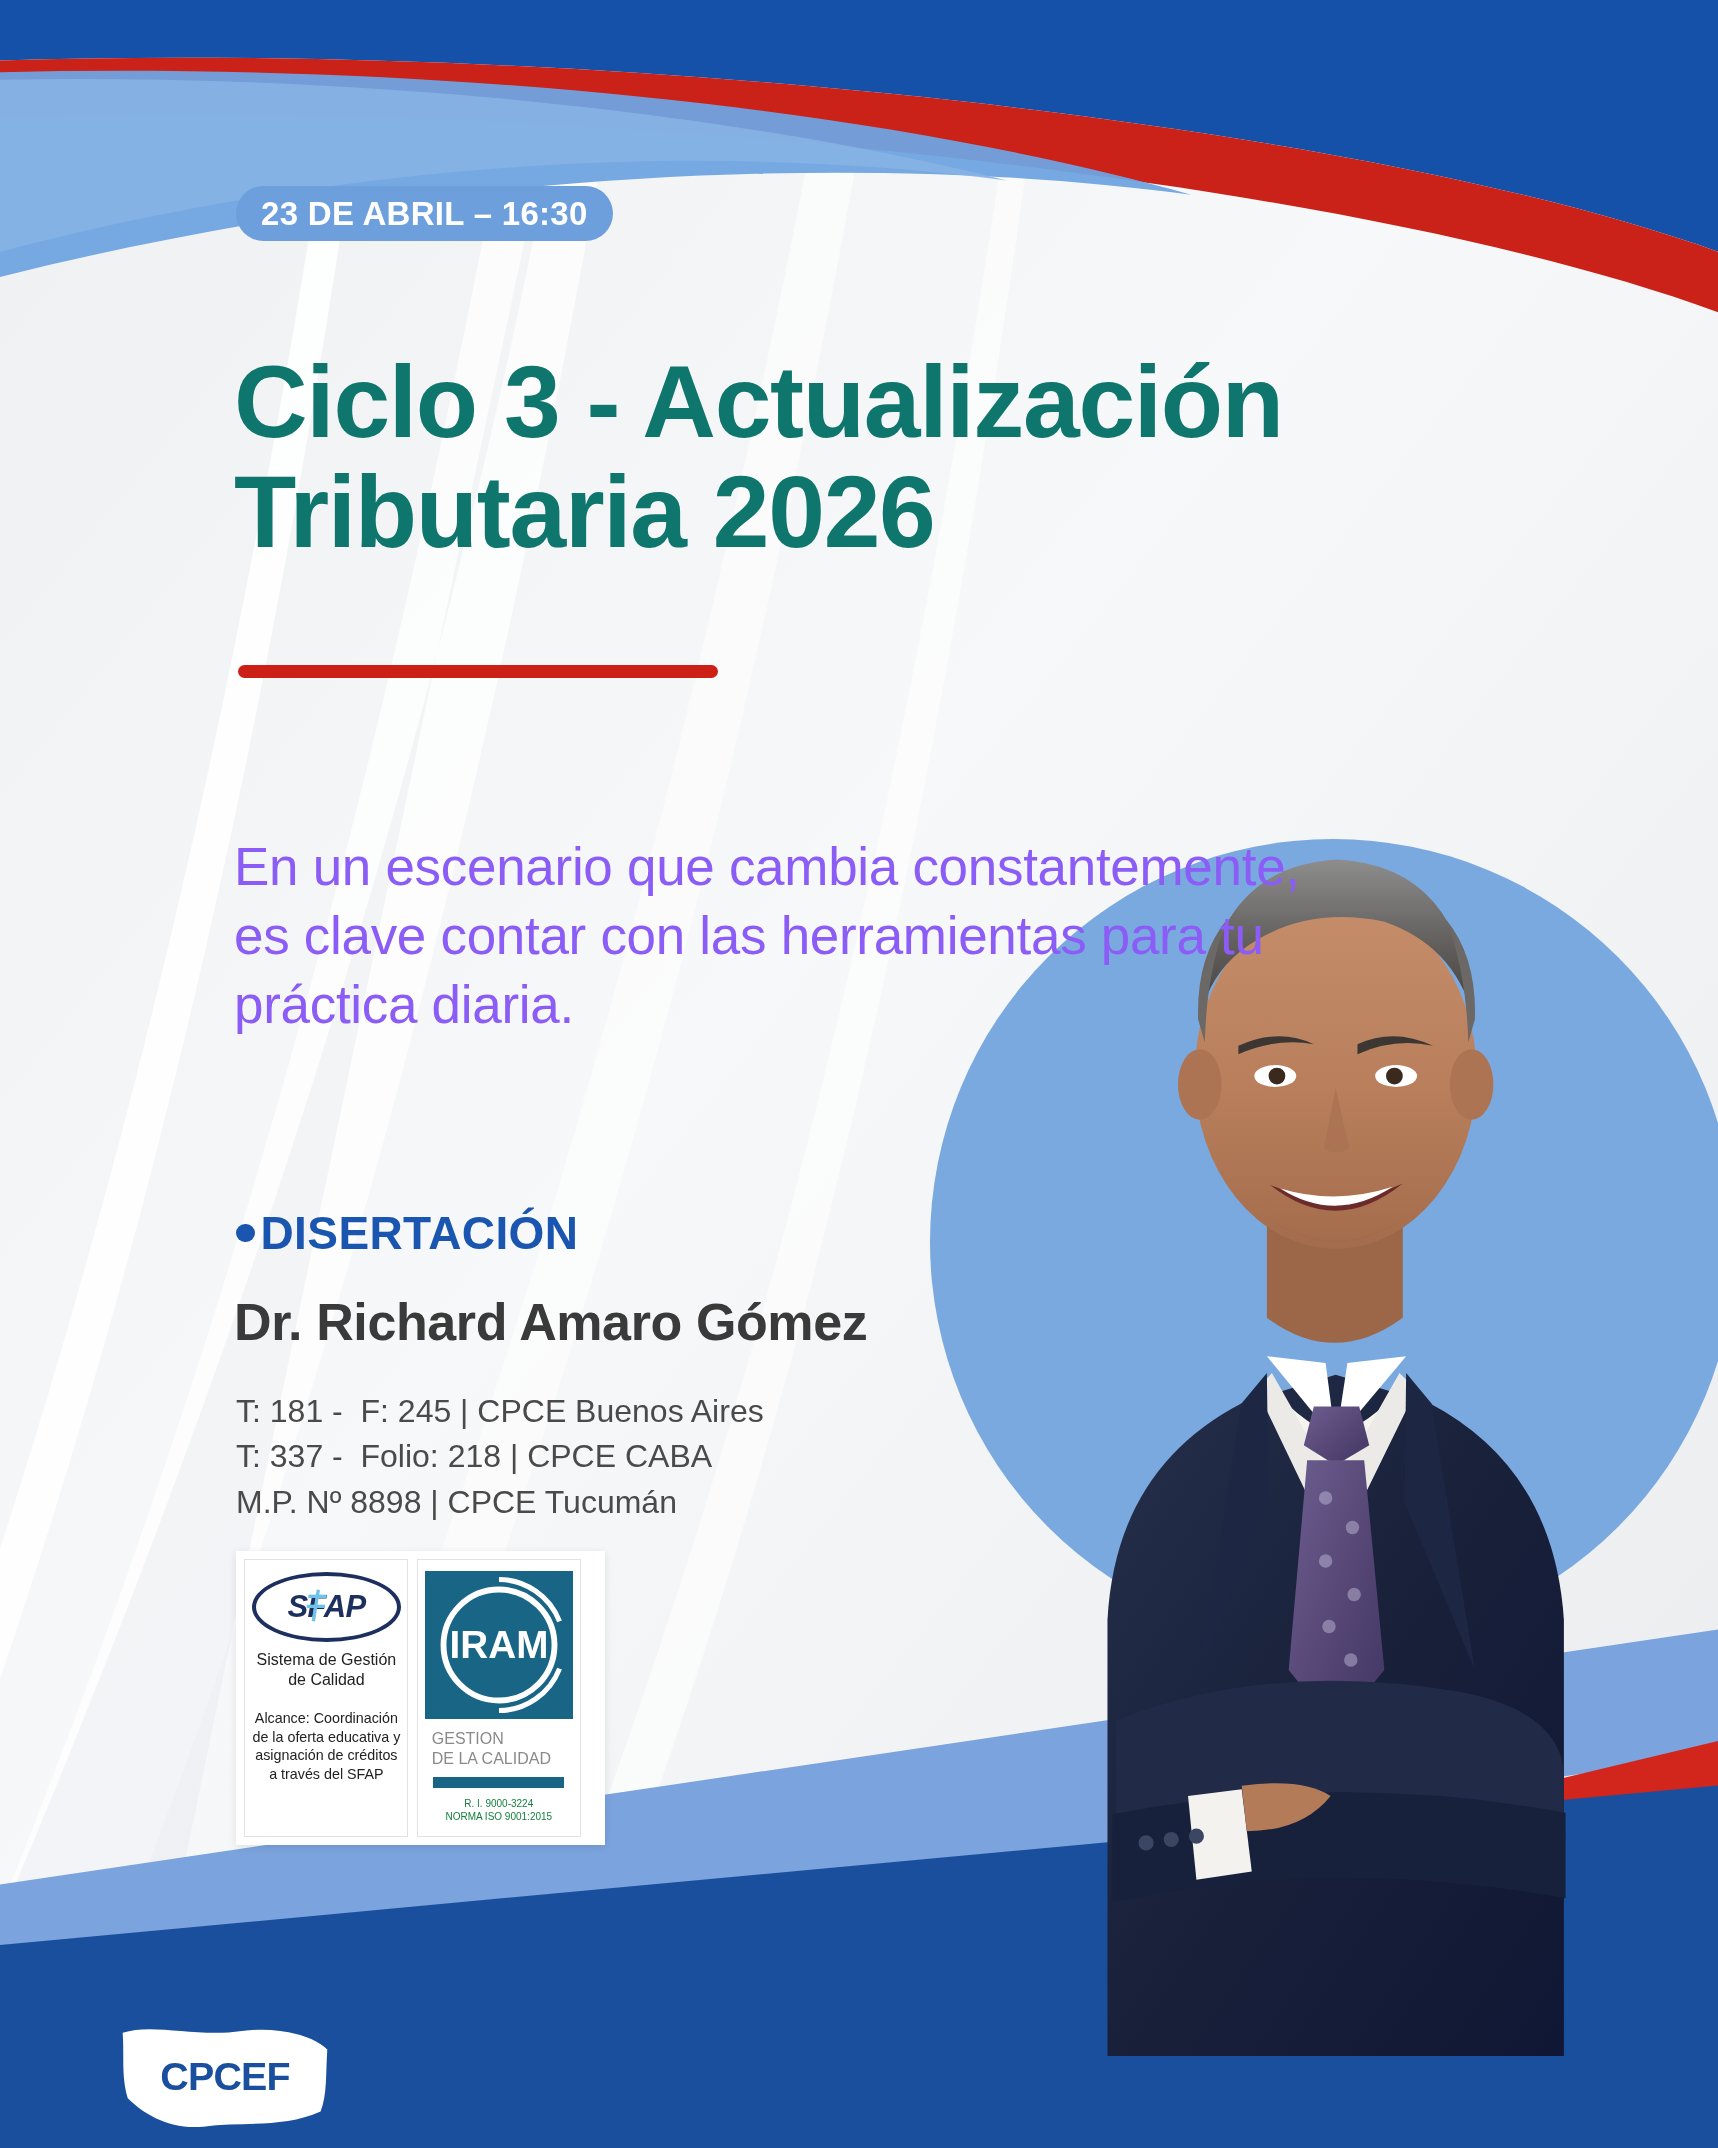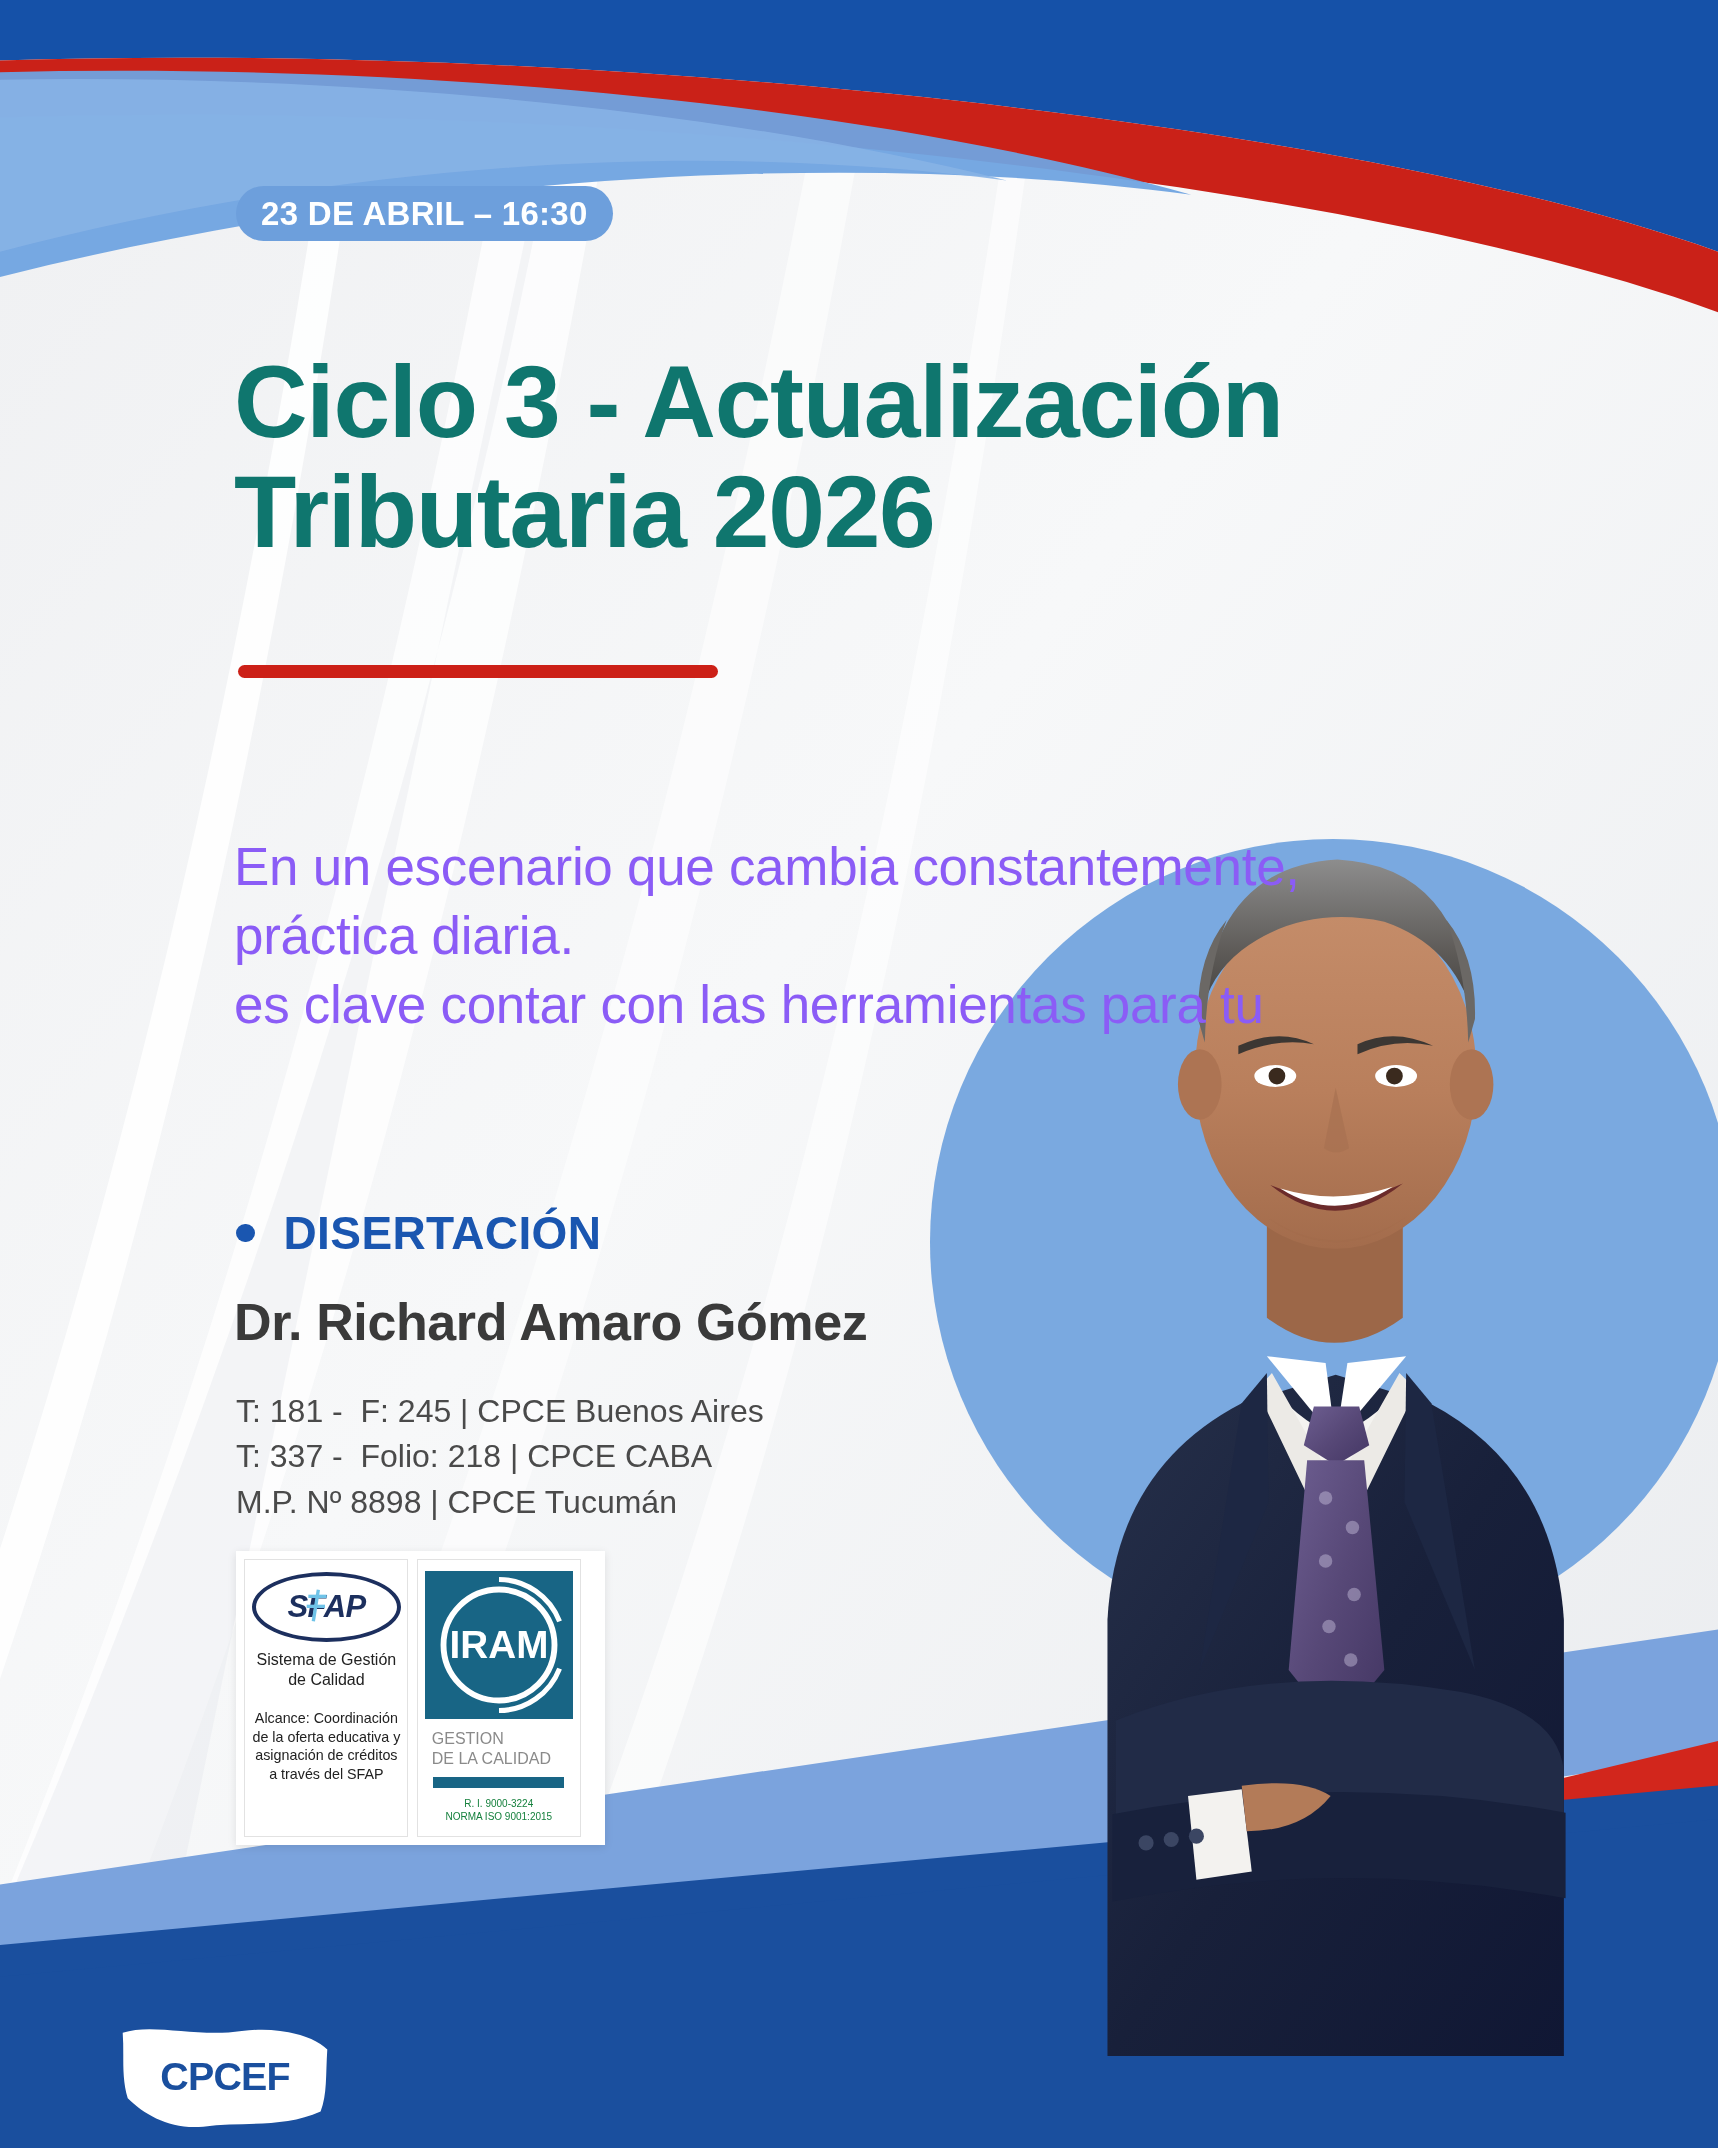--- a/index.html
+++ b/index.html
@@ -47,21 +47,21 @@
     position:absolute;left:206px;top:780px;width:1343px;
     color:#8b5cf6;
     font-size:53px;line-height:1.30;font-weight:normal;
     letter-spacing:-0.3px;
   }
   .lead span{display:block;}
 
   
   .diser{
     position:absolute;left:208px;top:1206px;
-    display:flex;align-items:center;gap:29px;
+    display:flex;align-items:center;gap:6px;
     color:#1a56b0;font-size:46px;font-weight:bold;letter-spacing:0.4px;
   }
   .diser .dot{
     width:18.5px;height:18.5px;border-radius:50%;
     background:#1a56b0;display:inline-block;flex:0 0 auto;
   }
   .speaker-name{
     position:absolute;left:206px;top:1292px;
     color:#3a3a3a;font-size:52px;font-weight:bold;letter-spacing:-0.4px;
   }
@@ -289,22 +289,22 @@
 
     <h1 class="headline">
       <span class="l1">Ciclo 3 - Actualización</span>
       <span class="l2">Tributaria 2026</span>
     </h1>
 
     <div class="red-rule"></div>
 
     <p class="lead">
       <span>En un escenario que cambia constantemente,</span>
+      <span>es clave contar con las herramientas para tu</span>
       <span>práctica diaria.</span>
-      <span>es clave contar con las herramientas para tu</span>
     </p>
 
     <div class="diser">
       <span class="dot"></span>
       <span>DISERTACIÓN</span>
     </div>
 
     <div class="speaker-name">Dr. Richard Amaro Gómez</div>
 
     <div class="creds">

